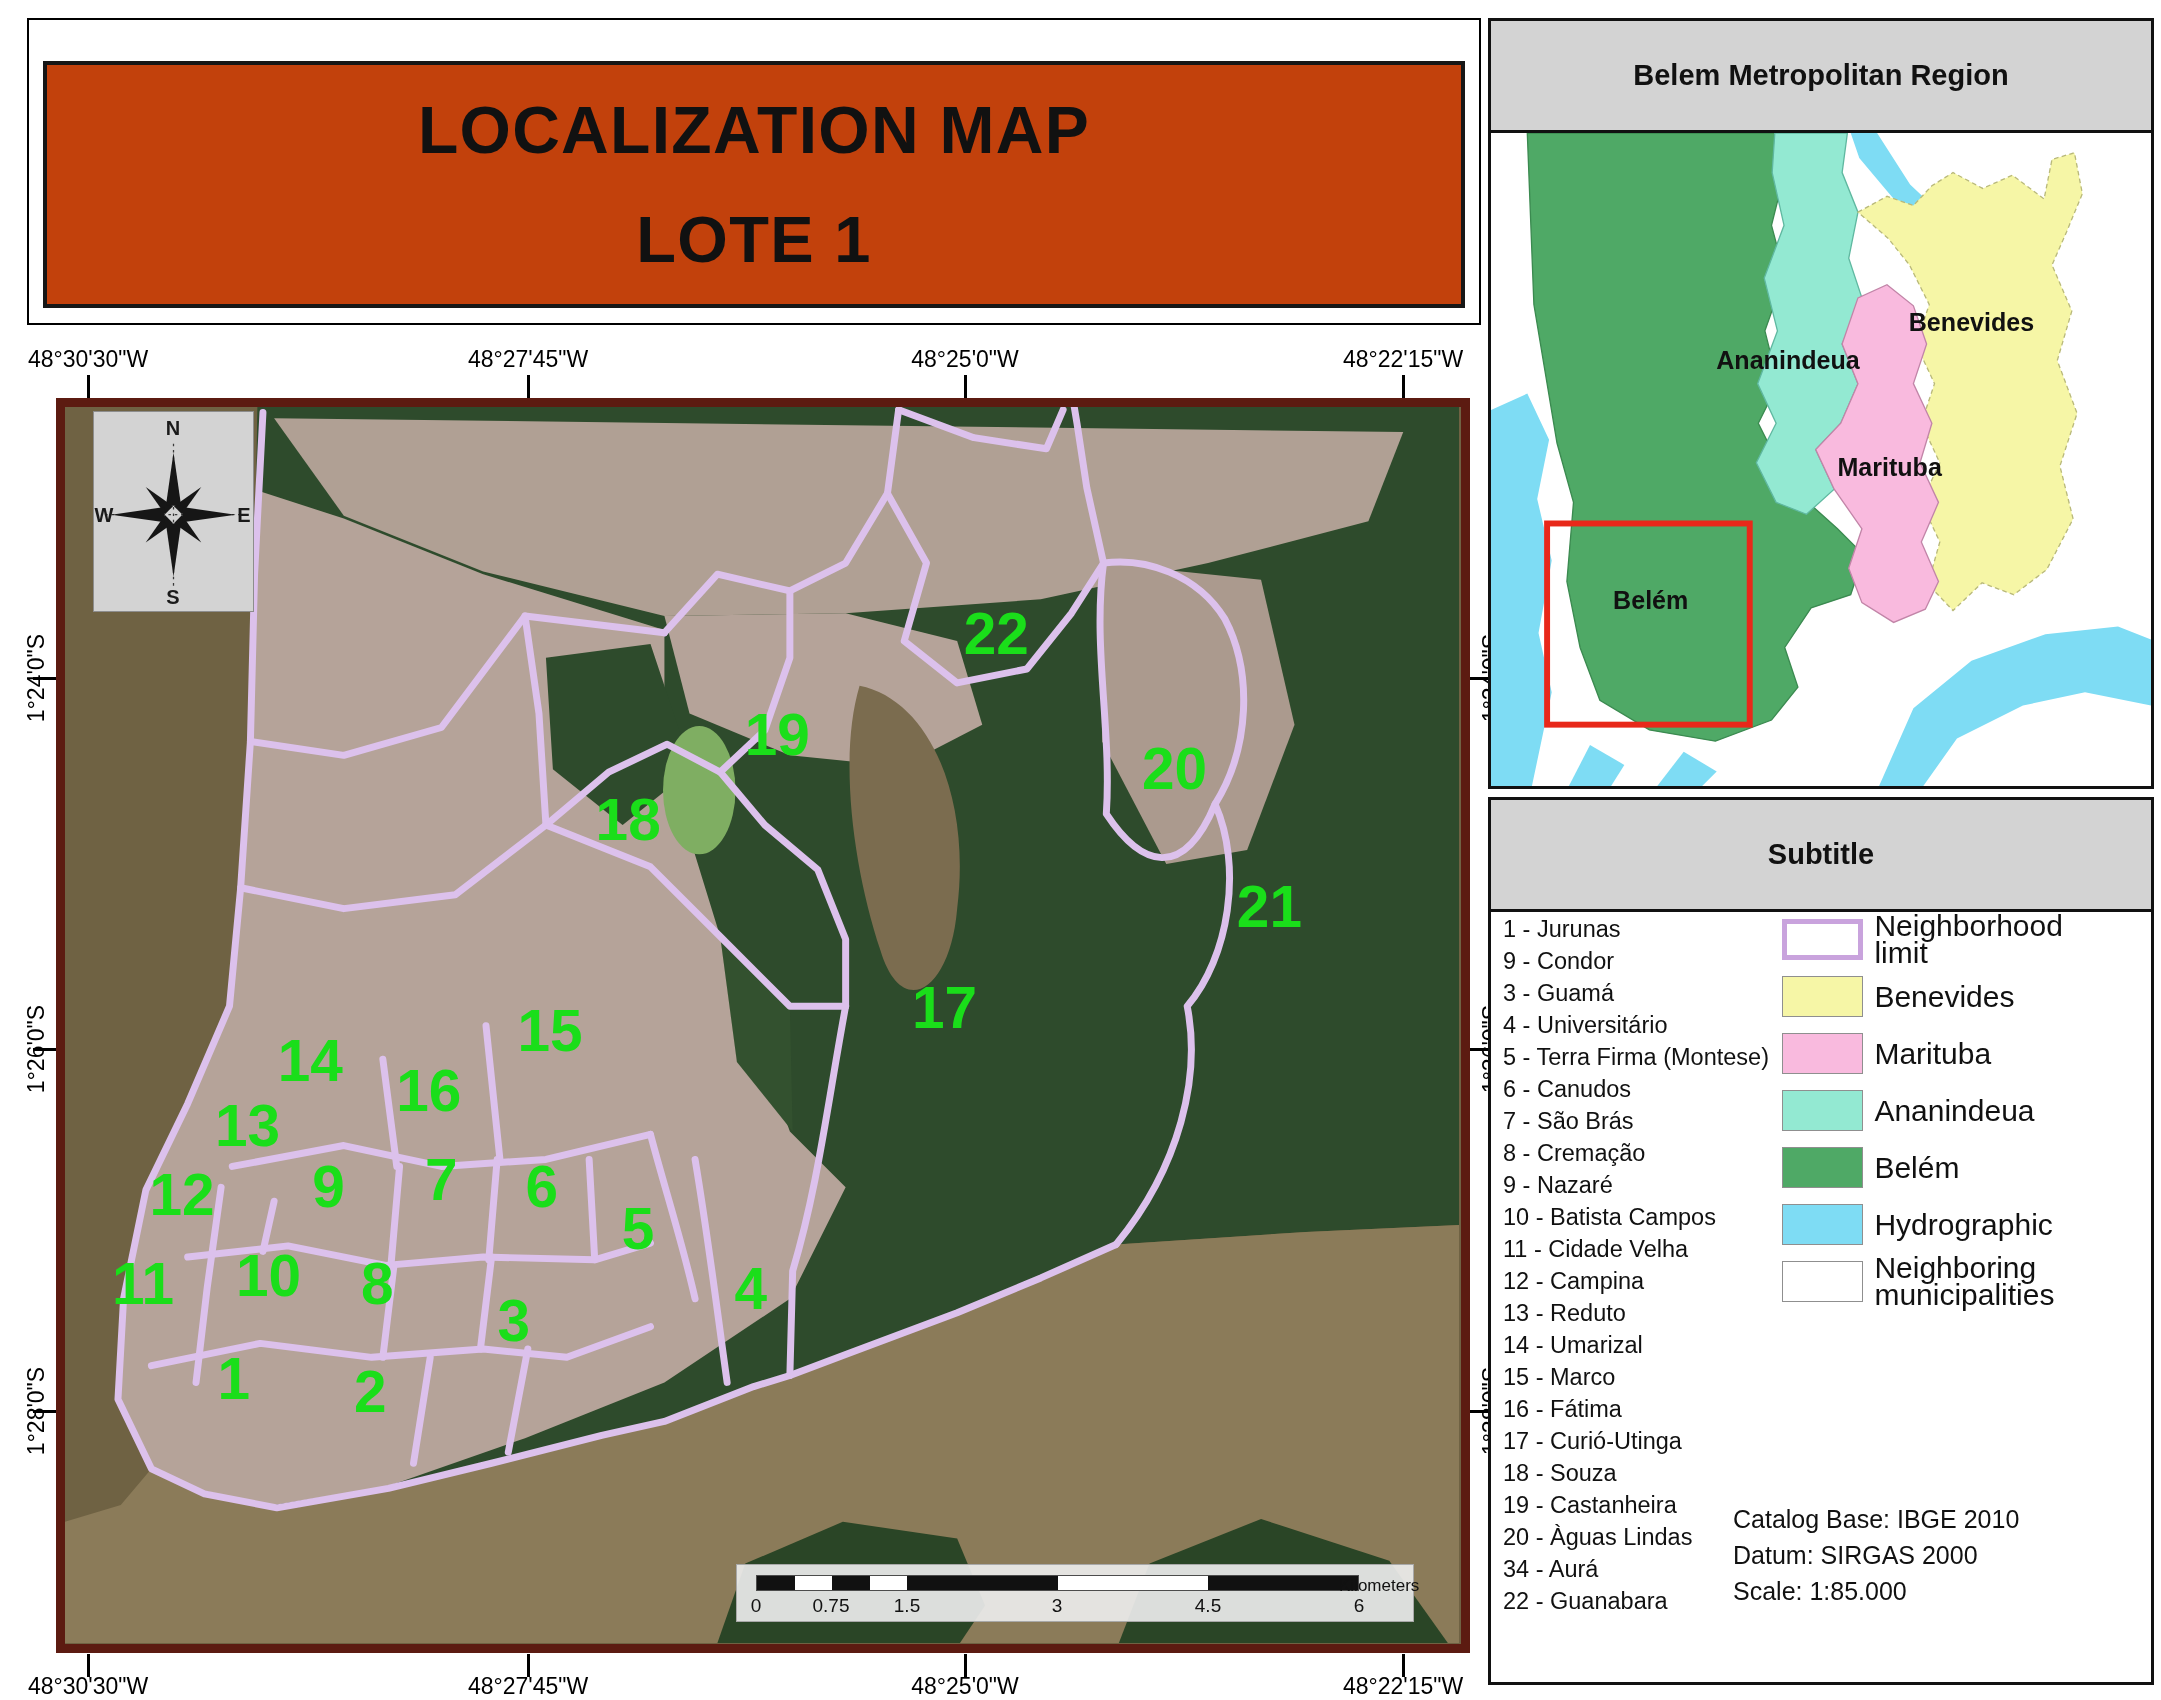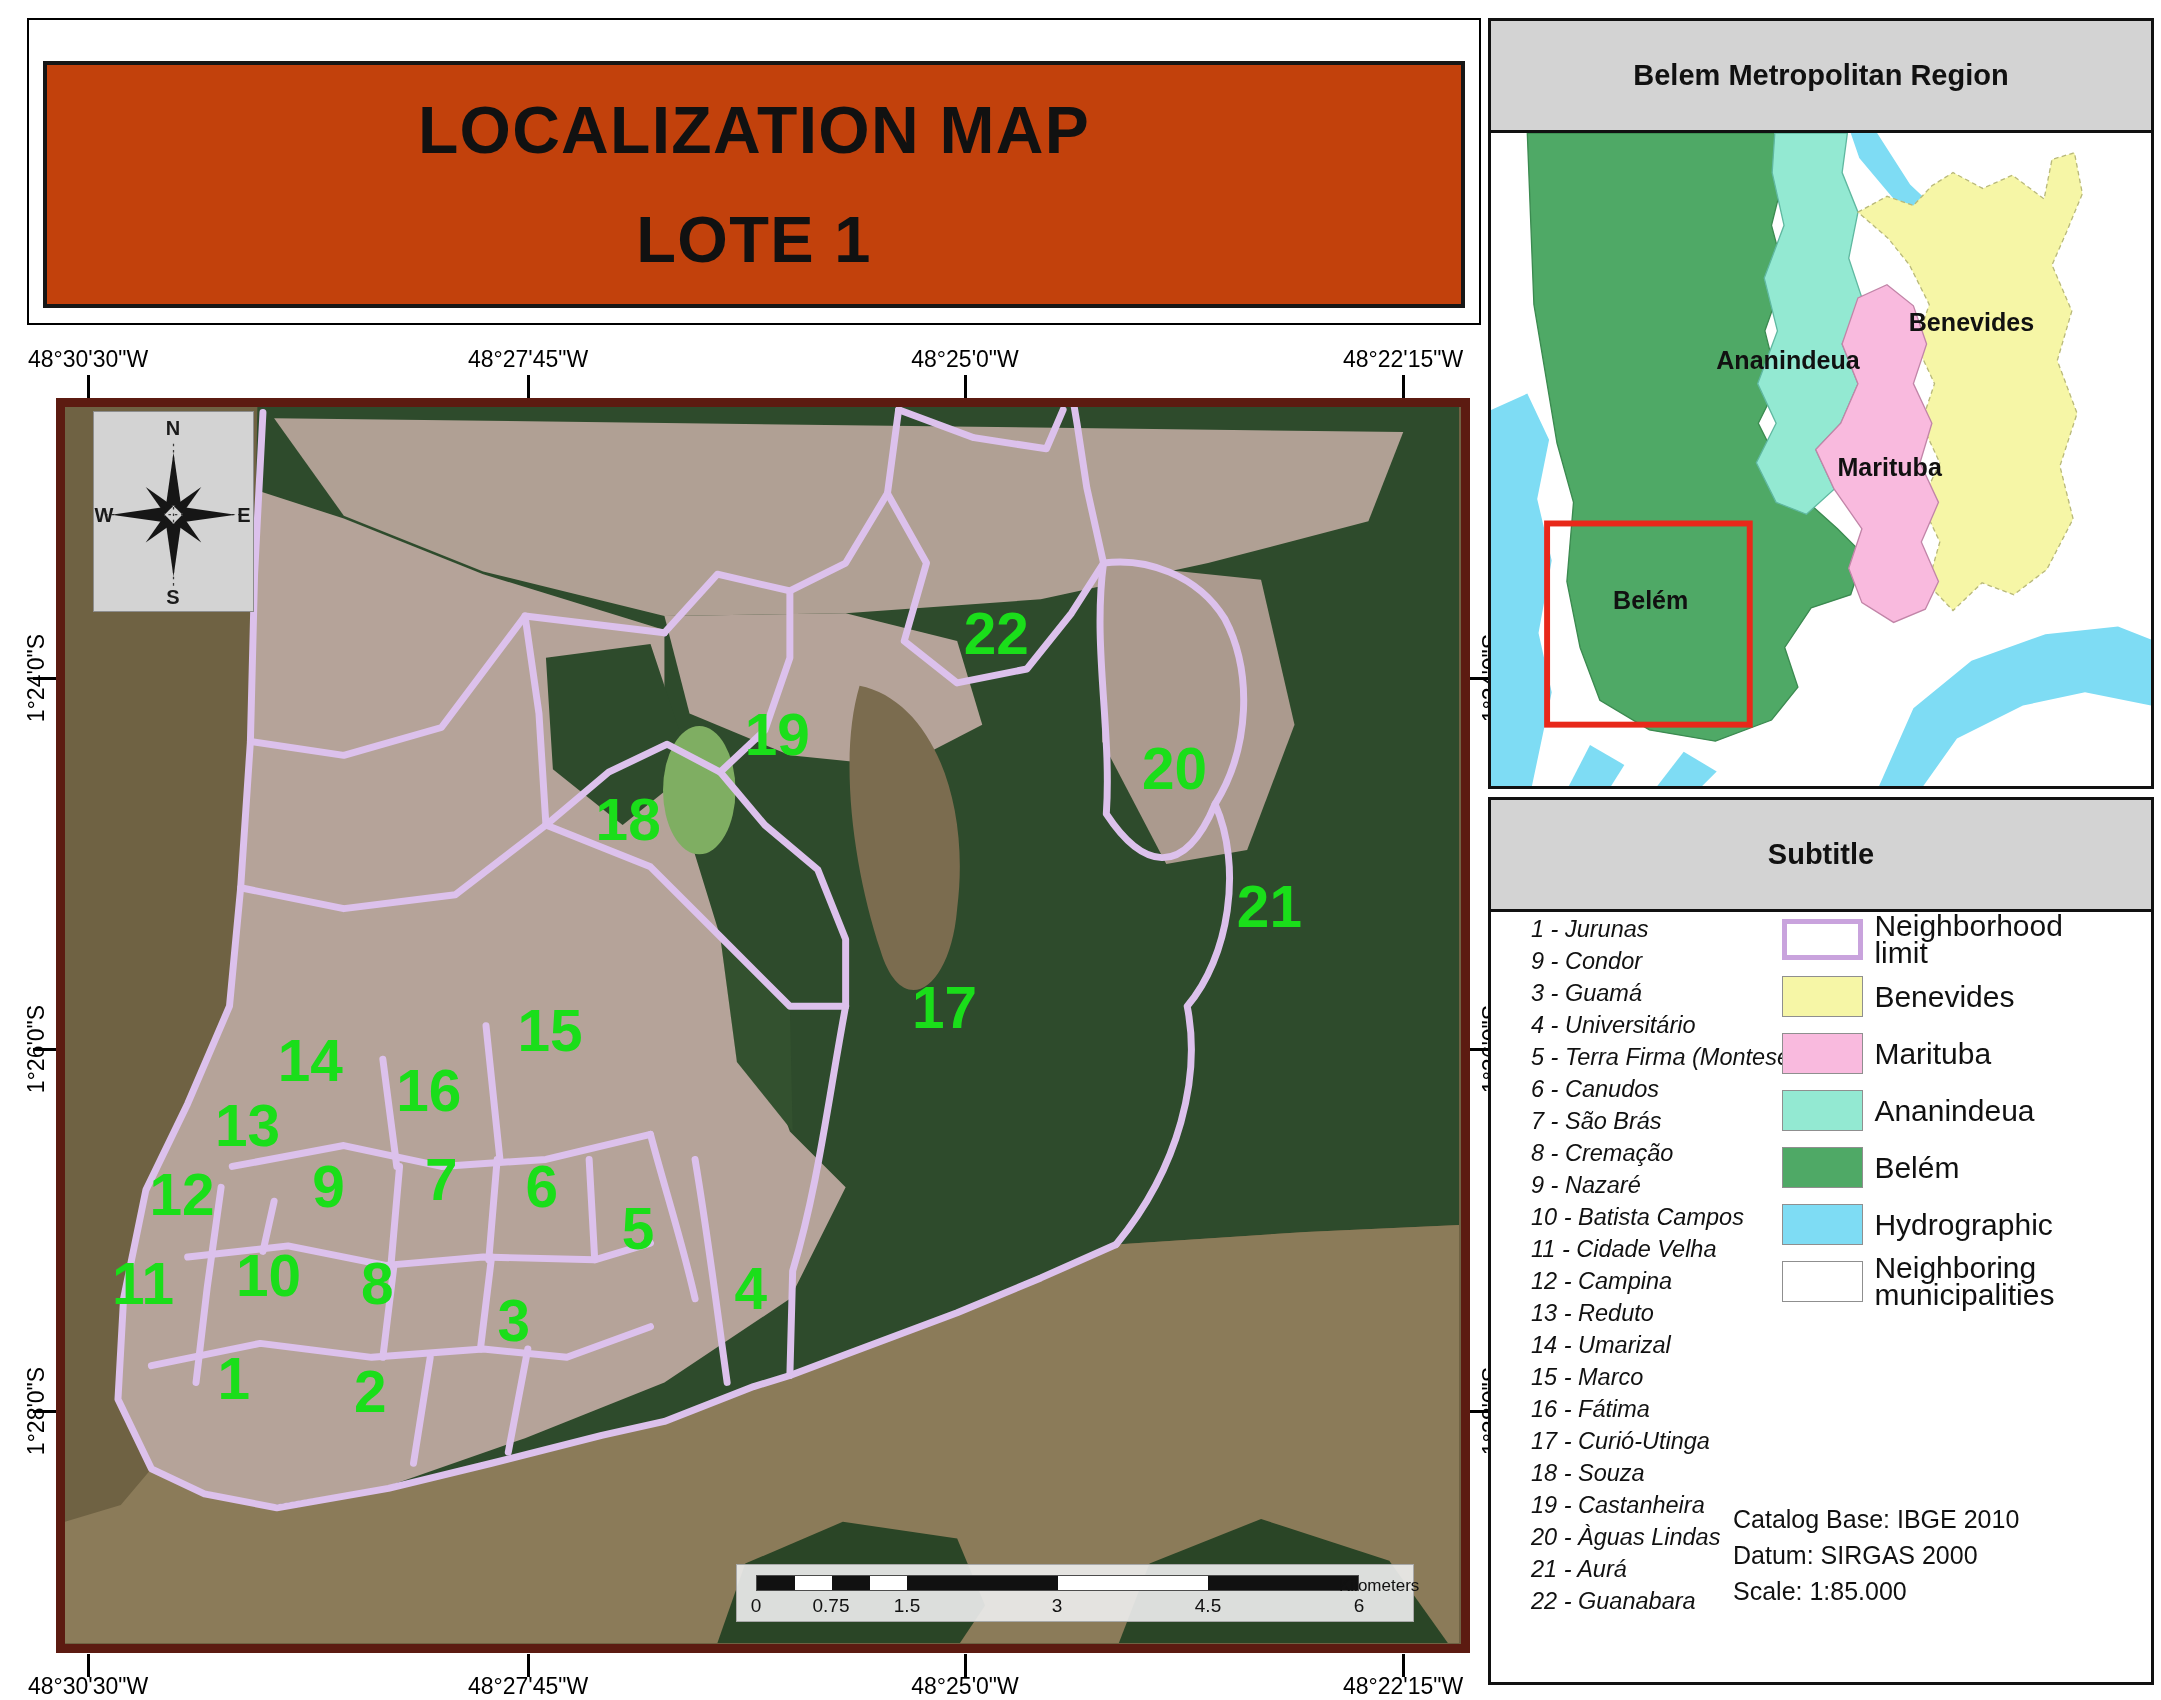--- a/index.html
+++ b/index.html
@@ -42,21 +42,21 @@
   
   .panel{border:3.2px solid #111;background:#fff;box-sizing:border-box;}
   #inset-panel{left:1488px;top:18px;width:666px;height:771px;}
   #legend-panel{left:1488px;top:797px;width:666px;height:888px;}
   .panel-titlebar{position:absolute;left:0;right:0;top:0;height:109px;background:#d3d3d3;border-bottom:3.2px solid #111;
                   display:flex;align-items:center;justify-content:center;font-size:29px;font-weight:700;}
   #inset-map-area{position:absolute;left:0;right:0;top:112px;bottom:0;background:#fff;overflow:hidden;}
   #insetmap{width:100%;height:100%;display:block;}
 
   #legend-content{position:absolute;left:0;right:0;top:112px;bottom:0;background:#fff;}
-  #legend-list{position:absolute;left:40px;top:1.3px;font-style:italic;}
+  #legend-list{position:absolute;left:12px;top:1.3px;}
   .legend-item{height:32px;font-size:23.5px;line-height:32px;white-space:nowrap;color:#111;}
   #swatches{position:absolute;left:291px;top:-1.3px;width:368px;}
   .sw-row{display:flex;align-items:center;height:57px;}
   .sw-box{width:81px;height:41px;box-sizing:border-box;background:#fff;border:1.3px solid #8f8f8f;flex:none;}
   .sw-label{margin-left:11.4px;font-size:30px;line-height:27px;color:#111;width:241px;}
   #legend-notes{position:absolute;left:242px;top:589px;font-size:25px;line-height:36px;color:#111;white-space:nowrap;}
 </style>
 </head>
 <body>
 
@@ -279,21 +279,21 @@
           <div class="legend-item">11 - Cidade Velha</div>
           <div class="legend-item">12 - Campina</div>
           <div class="legend-item">13 - Reduto</div>
           <div class="legend-item">14 - Umarizal</div>
           <div class="legend-item">15 - Marco</div>
           <div class="legend-item">16 - Fátima</div>
           <div class="legend-item">17 - Curió-Utinga</div>
           <div class="legend-item">18 - Souza</div>
           <div class="legend-item">19 - Castanheira</div>
           <div class="legend-item">20 - Àguas Lindas</div>
-          <div class="legend-item">21 - Aurá</div>
+          <div class="legend-item">34 - Aurá</div>
           <div class="legend-item">22 - Guanabara</div>
         </div>
       <div id="swatches">
           <div class="sw-row">
             <div class="sw-box" style="background: rgb(255, 255, 255); border: 5px solid rgb(201, 163, 221);"></div>
             <div class="sw-label">Neighborhood limit</div>
           </div>
           <div class="sw-row">
             <div class="sw-box" style="background: rgb(246, 246, 166); border: 1.3px solid rgb(143, 143, 143);"></div>
             <div class="sw-label">Benevides</div>

